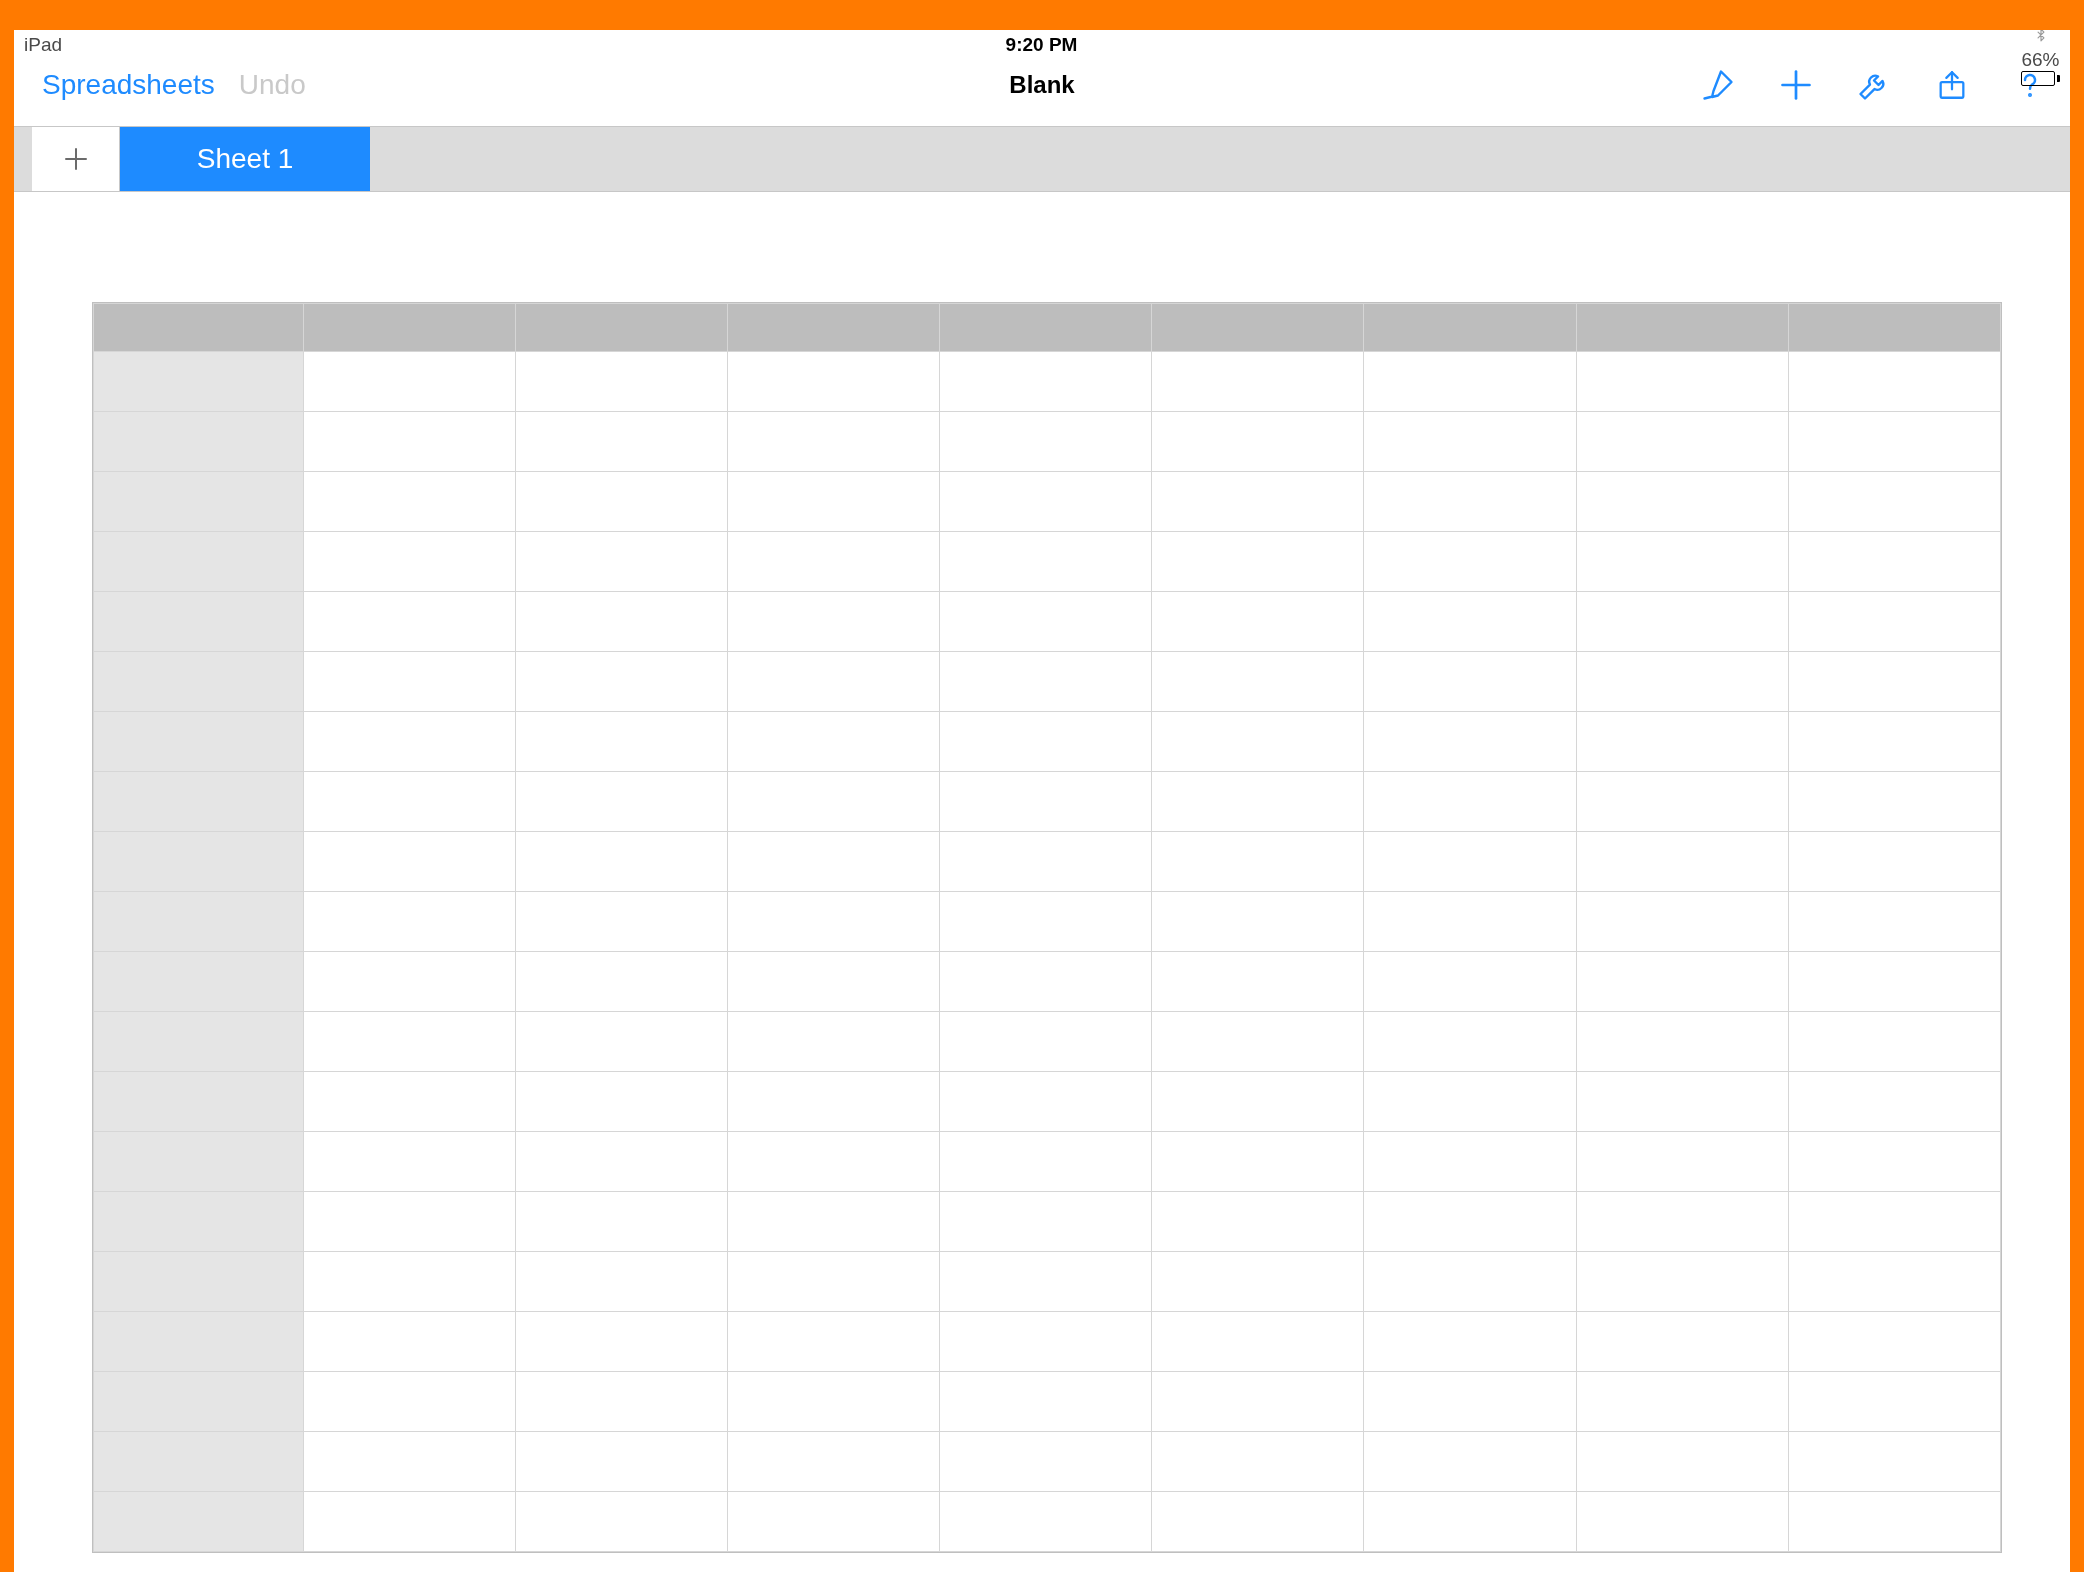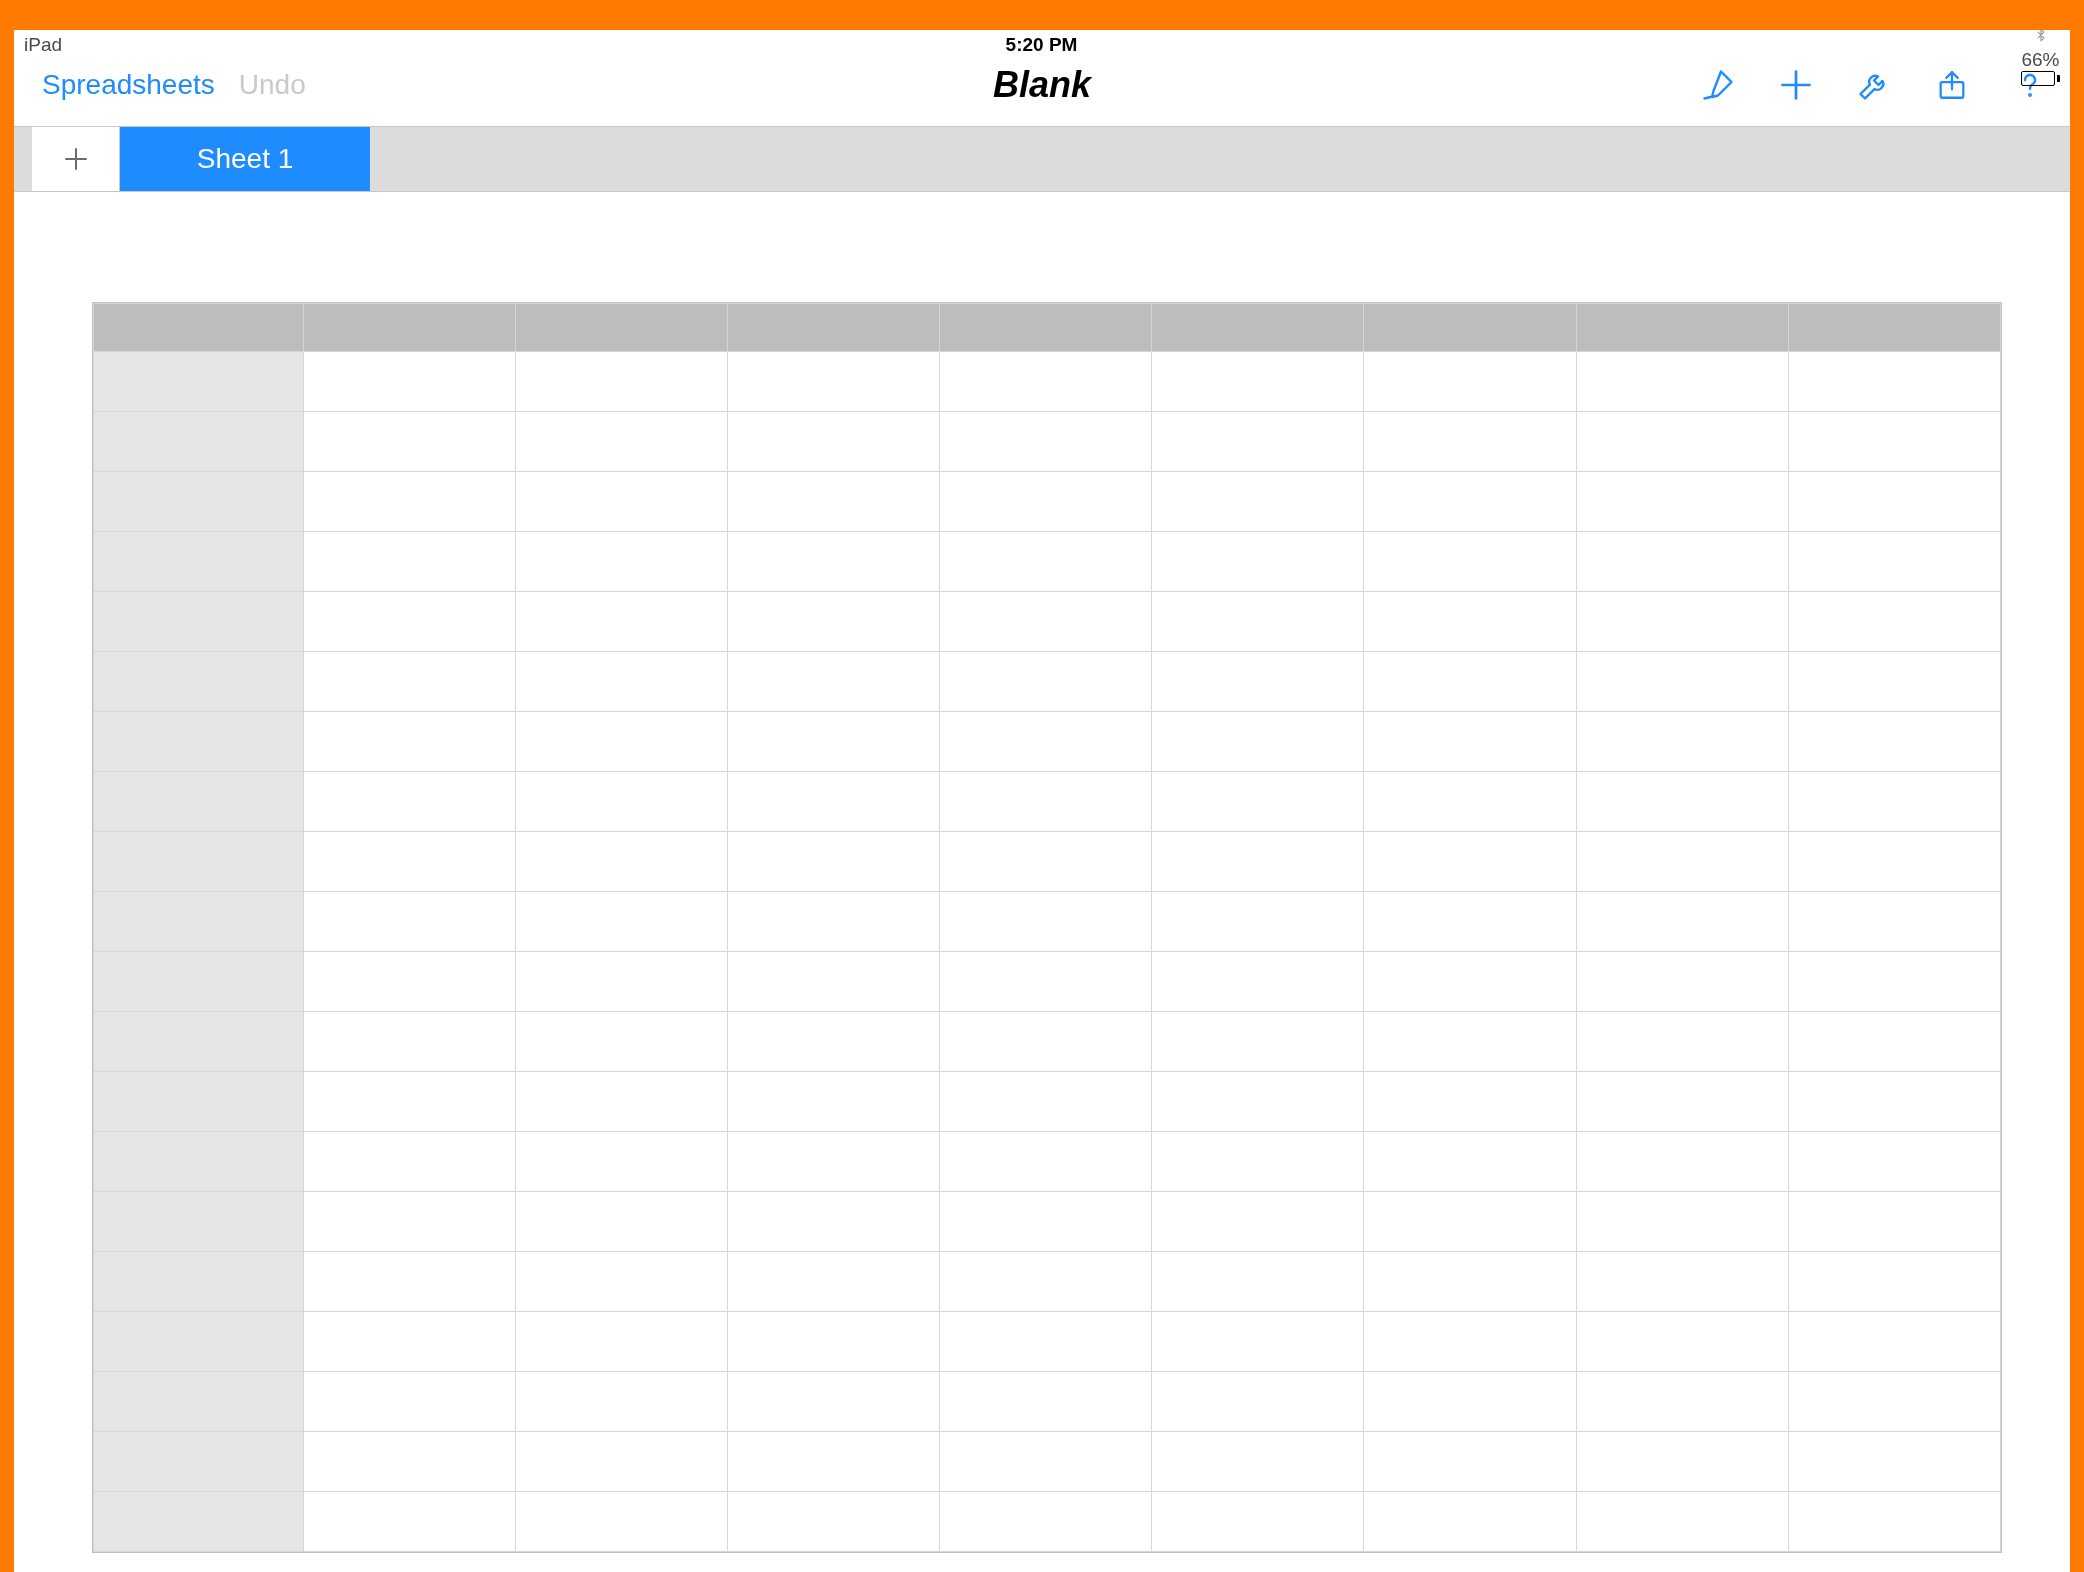--- a/index.html
+++ b/index.html
@@ -45,21 +45,21 @@
 
   
   .nav-bar {
     height: 66px;
     display:flex;
     align-items:center;
     padding: 0 20px 16px 28px;
     border-bottom: 0 solid transparent;
   }
   .nav-left { display:flex; align-items:center; gap:24px; flex:1; }
-  .nav-title { flex:0 0 auto; font-size:36px; font-weight:600; color:#000; position:absolute; left:50%; transform:translateX(-50%);font-style:italic; }
+  .nav-title { flex:0 0 auto; font-size:24px; font-weight:600; color:#000; position:absolute; left:50%; transform:translateX(-50%); }
   .nav-right { display:flex; align-items:center; gap:38px; margin-left:auto; }
   .link-btn { color:#1e8bff; font-size:28px; font-weight:400; cursor:pointer; }
   .link-btn.disabled { color:#c9c9c9; cursor:default; }
   .icon-btn { width:40px; height:40px; display:flex; align-items:center; justify-content:center; cursor:pointer; }
   .icon-btn svg { stroke:#1e8bff; }
 
   
   .tabs-bar {
     height: 66px;
     background: #dcdcdc;
@@ -116,21 +116,21 @@
   col.datacol { width: calc(89% / 8); }
 
 </style>
 </head>
 <body>
 
 <div class="device">
 
   <div class="status-bar">
     <div class="status-left">iPad</div>
-    <div class="status-center">5:20 PM</div>
+    <div class="status-center">9:20 PM</div>
     <div class="status-right">
       <span class="lock-rot">
         <svg width="17" height="17" viewBox="0 0 24 24" fill="none" stroke="#4a4a4a" stroke-width="2">
           <path d="M3 12a9 9 0 1 0 3-6.7"></path>
             <polyline points="3 3 3 8 8 8"></polyline>
           <rect x="9.5" y="9" width="5" height="6" rx="1" fill="#4a4a4a" stroke="none"></rect>
           <path d="M10.5 9V7.5a1.5 1.5 0 0 1 3 0V9" stroke="#4a4a4a" stroke-width="1.3"></path>
         </svg>
       </span>
       <span class="bt">

